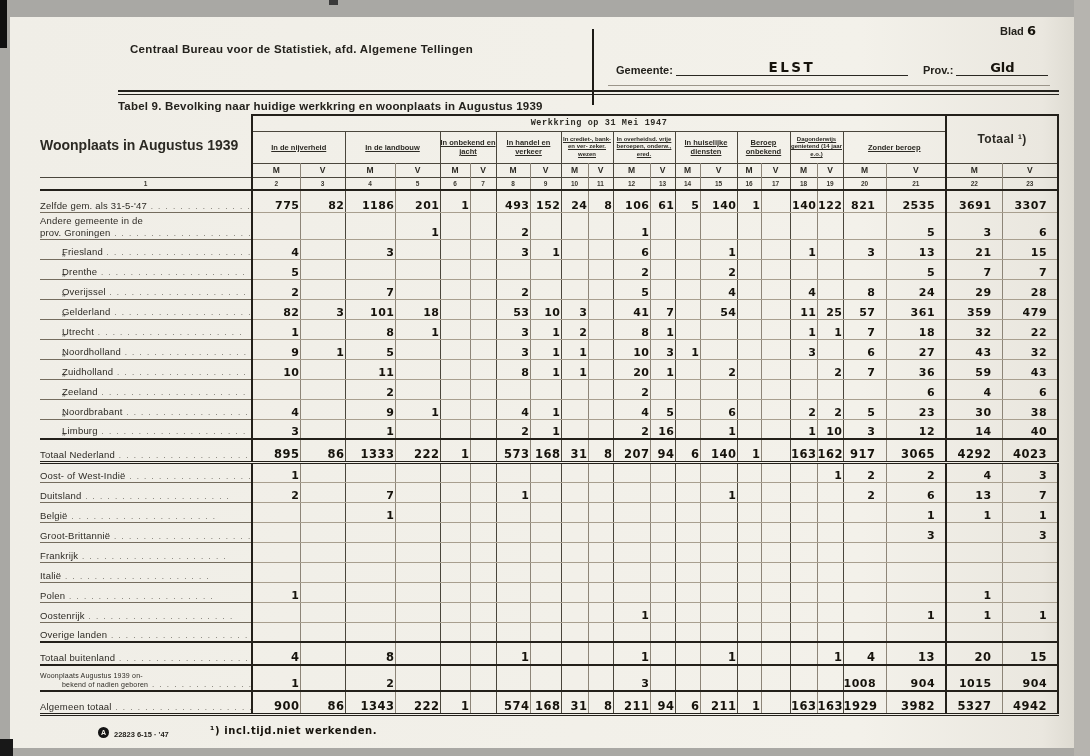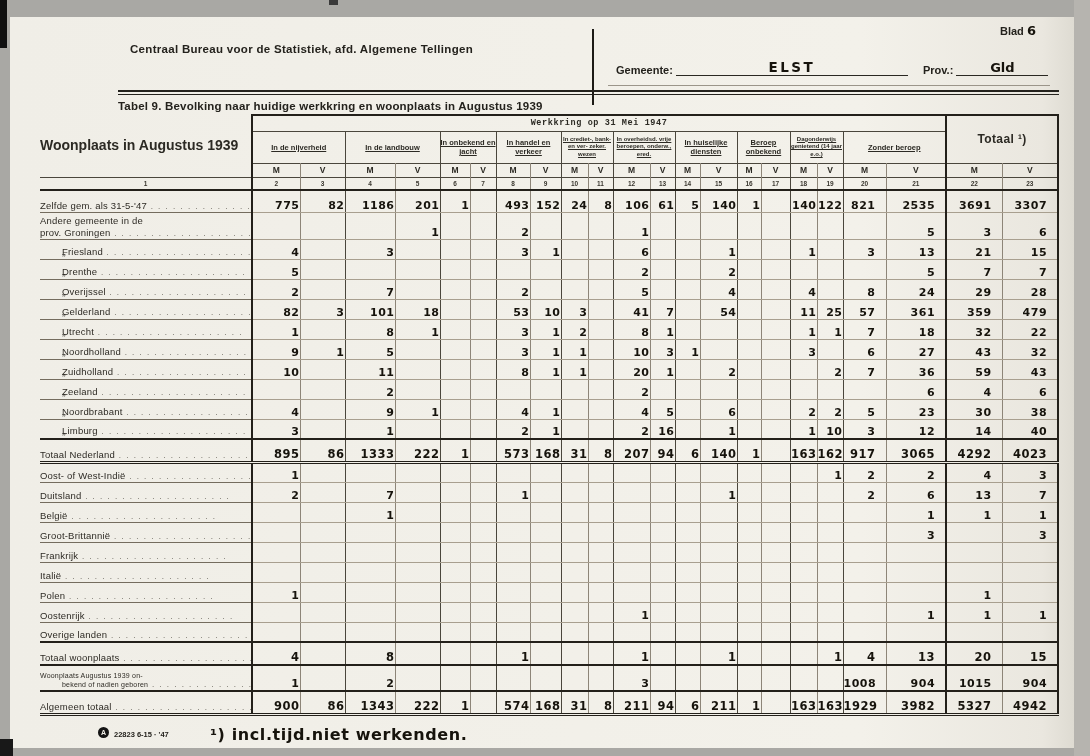--- a/index.html
+++ b/index.html
@@ -85,21 +85,21 @@
   .lbl-line { white-space:nowrap; }
 
   .val { font-size:11px; text-align:right; padding-right:4px; padding-bottom:2px; letter-spacing:.5px; }
   .val.wide { padding-right:10px; }
   .r-total .val { font-size:11.5px; }
 
   
   .foot { position:absolute; left:88px; top:708px; height:16px; }
   .logo-circle { position:absolute; left:0; top:2px; width:11px; height:11px; border-radius:50%; background:#141414; color:#f0eee7; font-size:7px; font-weight:bold; text-align:center; line-height:11px; }
   .print-code { position:absolute; left:16px; top:5px; font-size:7.5px; font-weight:bold; color:#24221d; white-space:nowrap; }
-  .footnote { position:absolute; left:112px; top:0; font-size:16px; white-space:nowrap; letter-spacing:.6px; }
+  .footnote { position:absolute; left:112px; top:0; font-size:10px; white-space:nowrap; letter-spacing:.6px; }
 </style>
 </head>
 <body>
 
 <div class="paper">
 
   <div class="bureau-line">Centraal Bureau voor de Statistiek, afd. Algemene Tellingen</div>
   <div class="hdr-vline"></div>
 
   <div class="blad">
@@ -804,21 +804,21 @@
           <td class="val hw vr-group"></td>
           <td class="val hw vr-light"></td>
           <td class="val hw vr-group"></td>
           <td class="val hw vr-light wide"></td>
           <td class="val hw vr-heavy wide"></td>
           <td class="val hw vr-light wide"></td>
           <td class="val hw vr-heavy wide"></td>
         </tr>
         <tr class="r r-total">
           <td class="label-cell vr-heavy">
-            <div class="lbl-line"><span class="">Totaal woonplaats</span><span class="leader"> . . . . . . . . . . . . . . . . . . . .</span></div>
+            <div class="lbl-line"><span class="">Totaal buitenland</span><span class="leader"> . . . . . . . . . . . . . . . . . . . .</span></div>
           </td>
           <td class="val hw vr-light">4</td>
           <td class="val hw vr-group"></td>
           <td class="val hw vr-light">8</td>
           <td class="val hw vr-group"></td>
           <td class="val hw vr-light"></td>
           <td class="val hw vr-group"></td>
           <td class="val hw vr-light">1</td>
           <td class="val hw vr-group"></td>
           <td class="val hw vr-light"></td>

